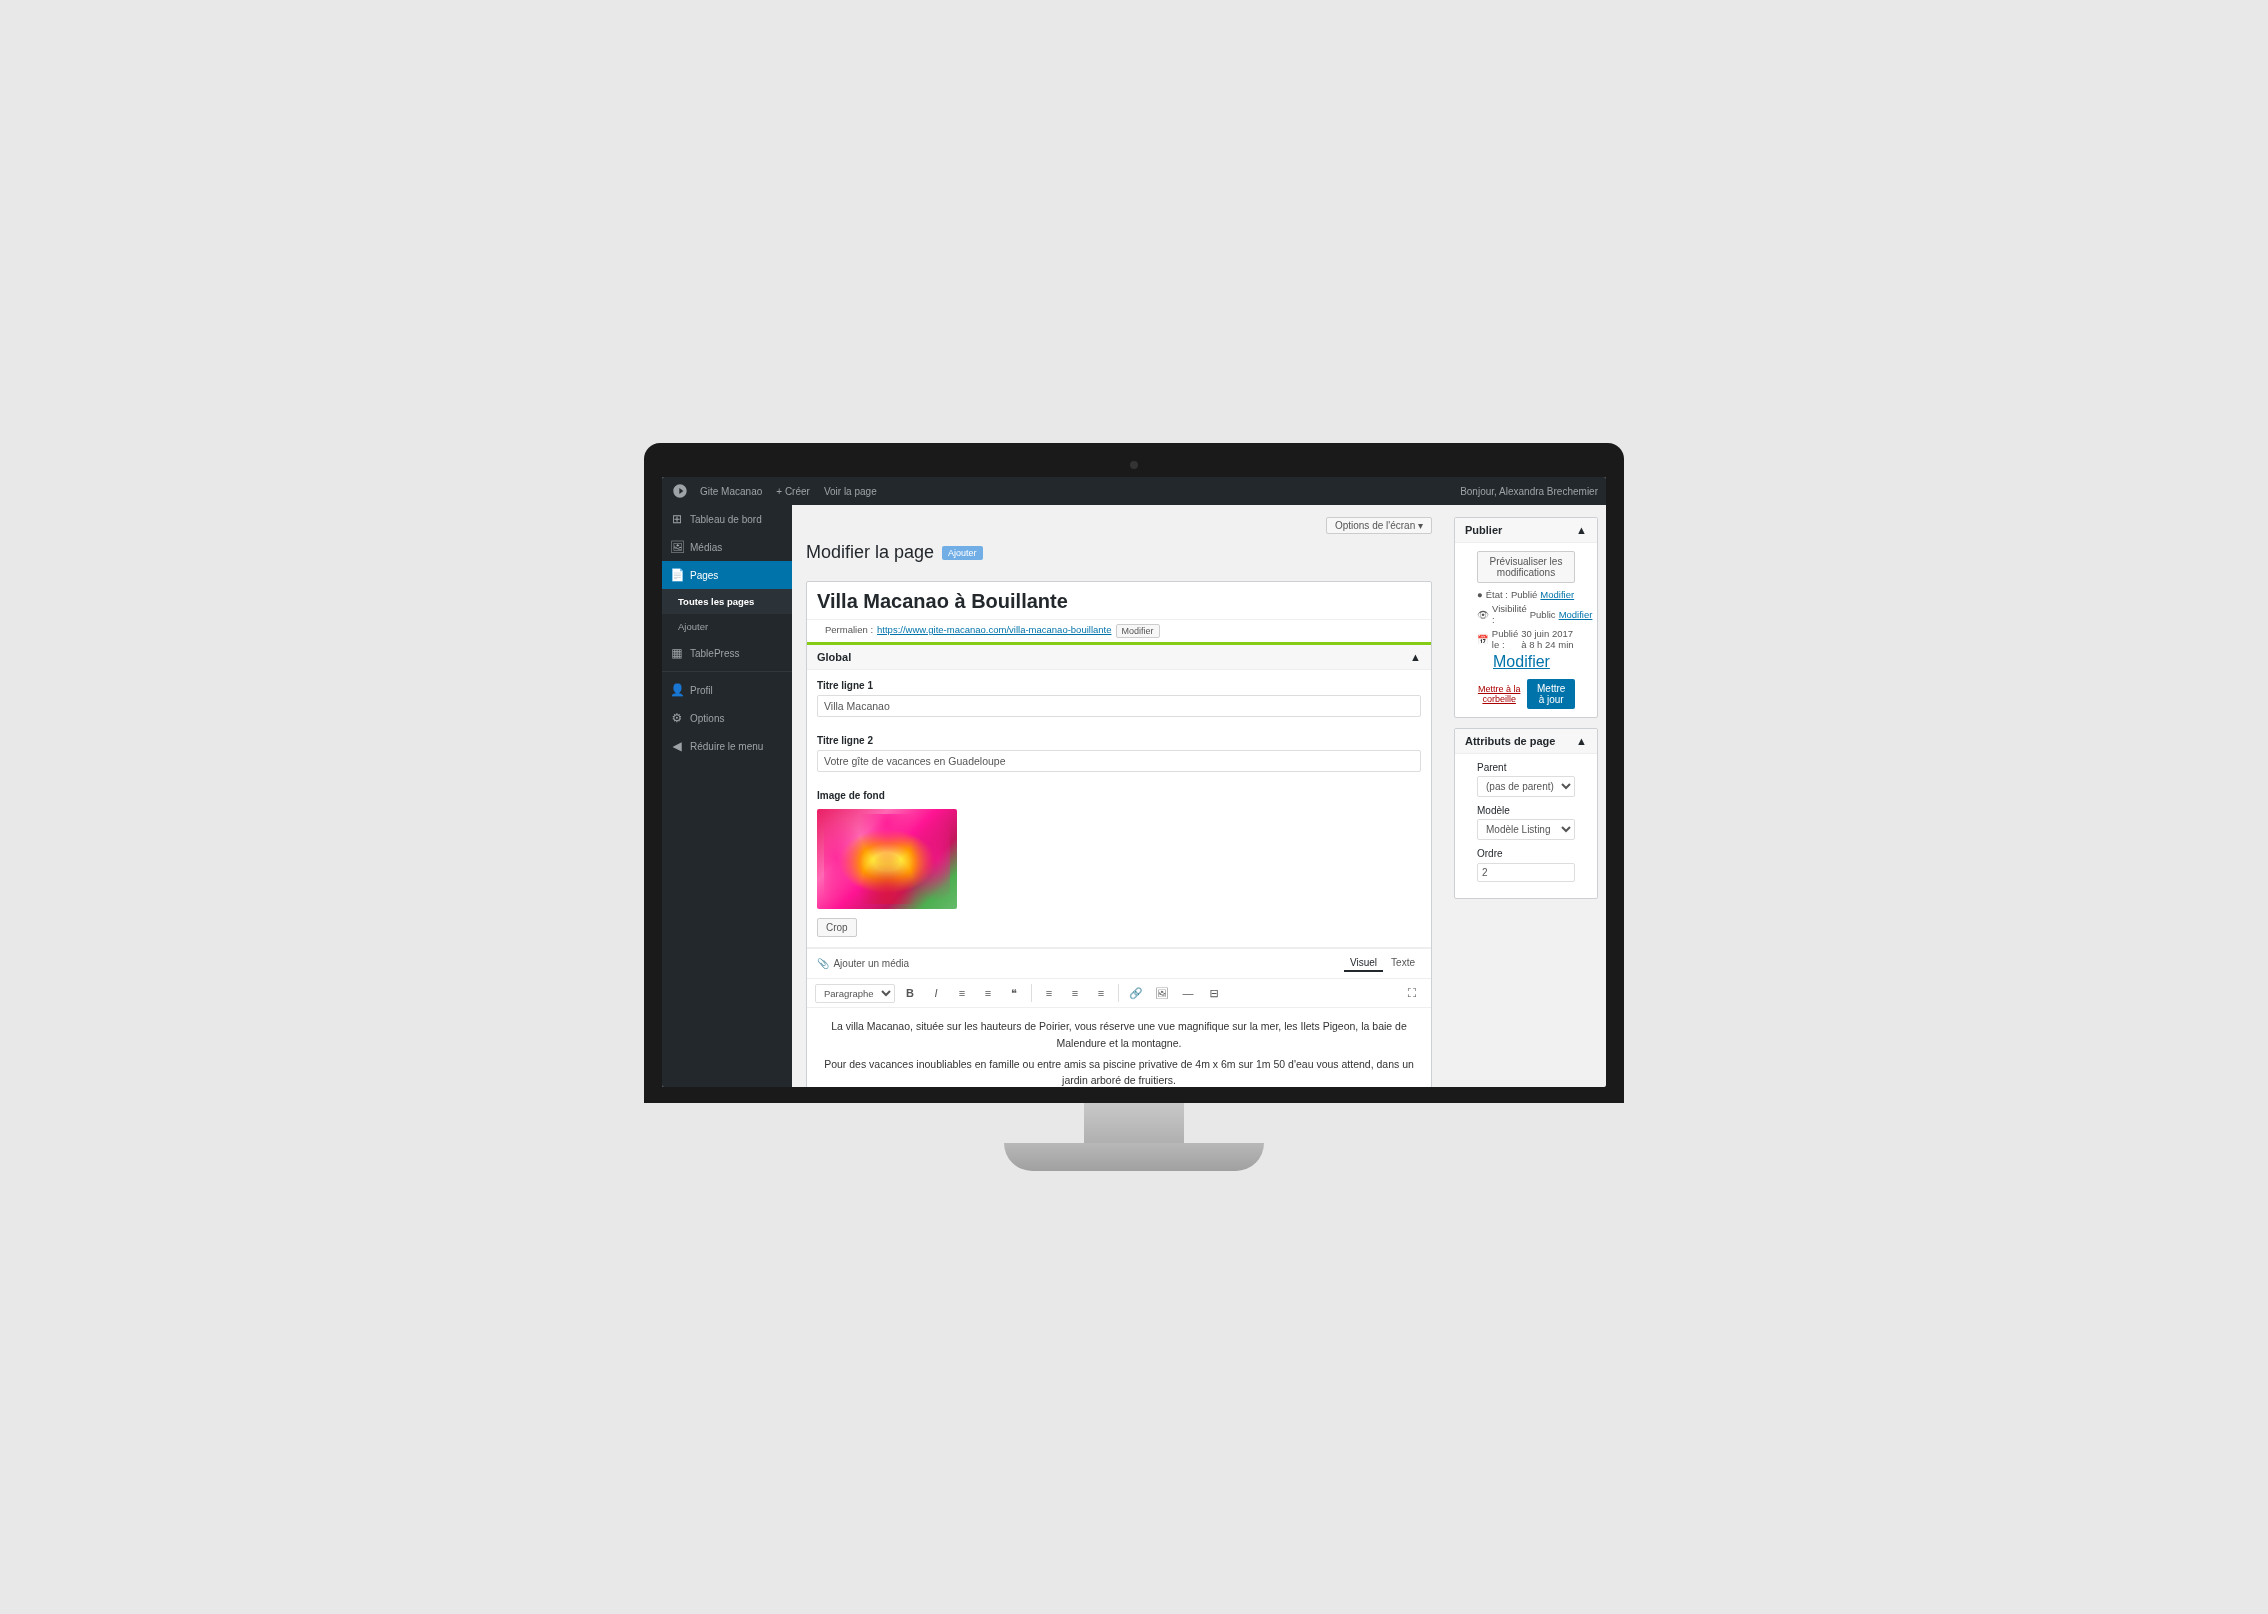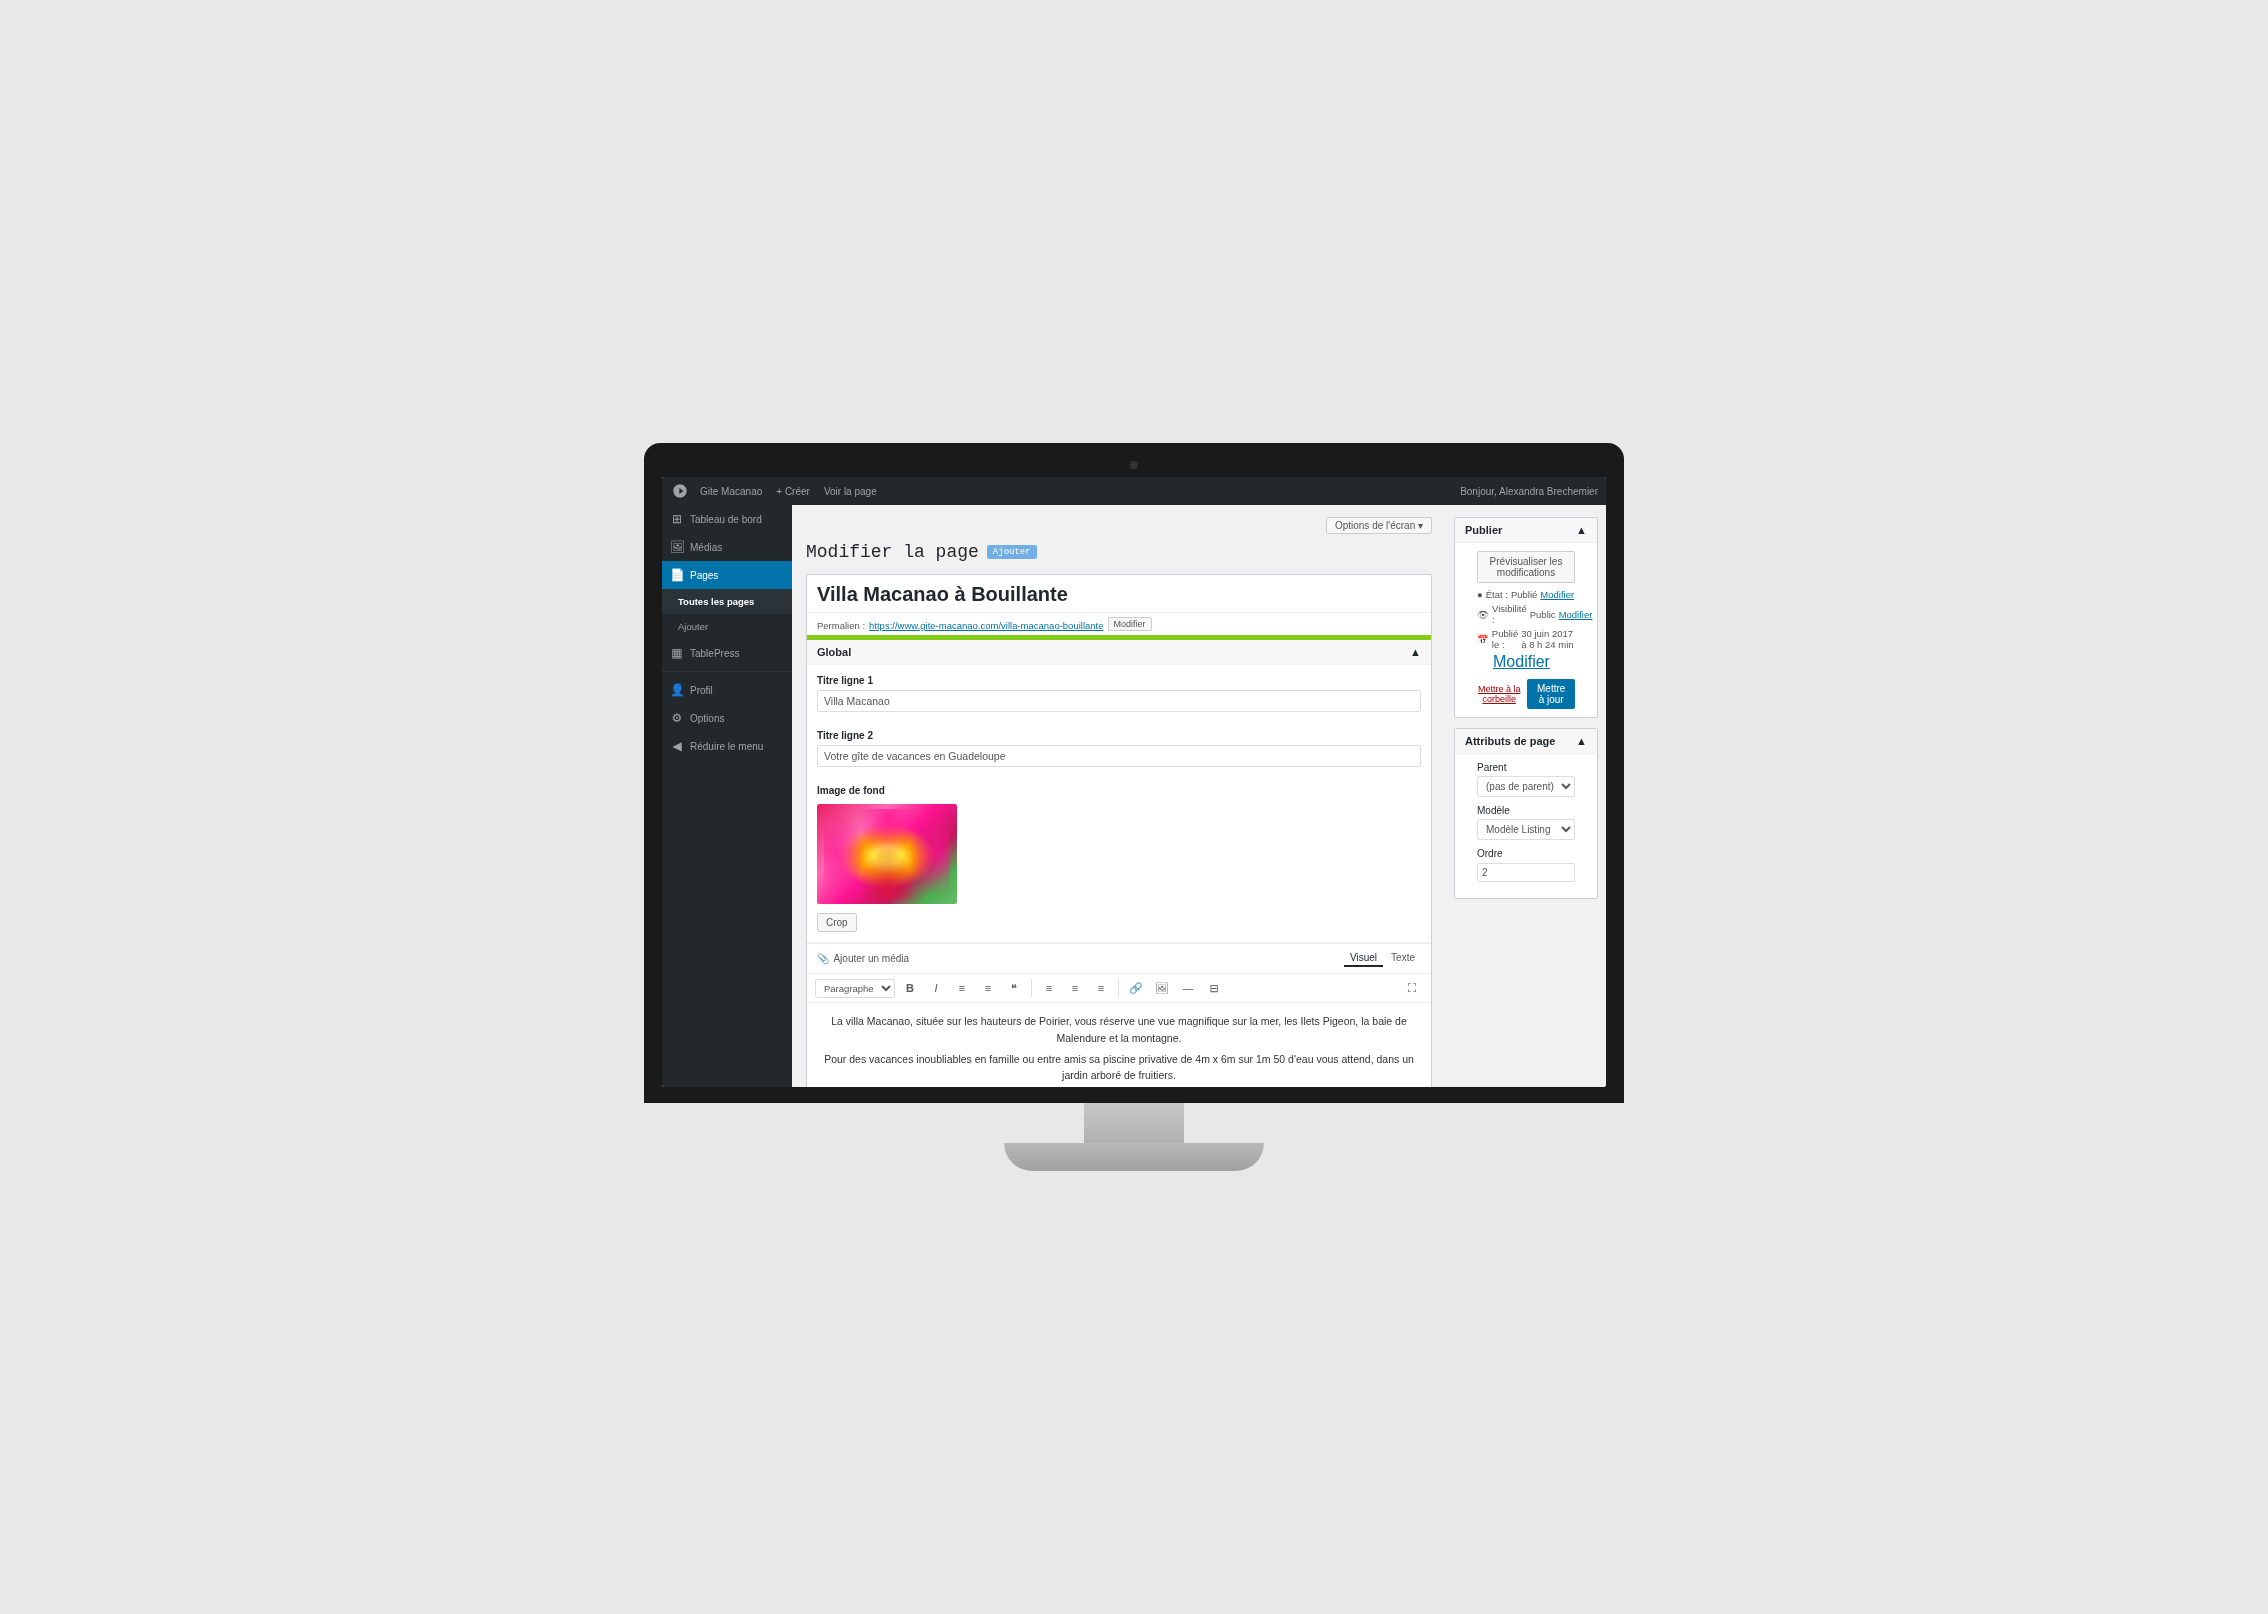--- a/index.html
+++ b/index.html
@@ -180,22 +180,21 @@
       cursor: pointer;
       color: #555;
       margin-left: 24px;
     }
 
     
     .page-header {
       display: flex;
       align-items: center;
       gap: 8px;
-      margin-bottom: 12px;
-      font-family: Liberation Mono, monospace;
+      margin-bottom: 18px;
     }
 
     .page-title {
       font-size: 18px;
       font-weight: 400;
       color: #23282d;
     }
 
     .add-badge {
       background: #72aee6;
@@ -222,26 +221,26 @@
       width: 100%;
       font-size: 20px;
       font-weight: 600;
       color: #23282d;
       border: none;
       outline: none;
       background: transparent;
     }
 
     .permalink-row {
-      padding: 4px 10px;
+      padding: 4px 18px;
       font-size: 9.5px;
       color: #555;
-      border-bottom: 5px solid #84cc16;
-      display: flex;
-      align-items: flex-end;
+      border-bottom: 3px solid #84cc16;
+      display: flex;
+      align-items: flex-start;
       gap: 4px;
     }
 
     .permalink-link {
       color: #0073aa;
       text-decoration: underline;
       cursor: pointer;
     }
 
     .permalink-btn {

